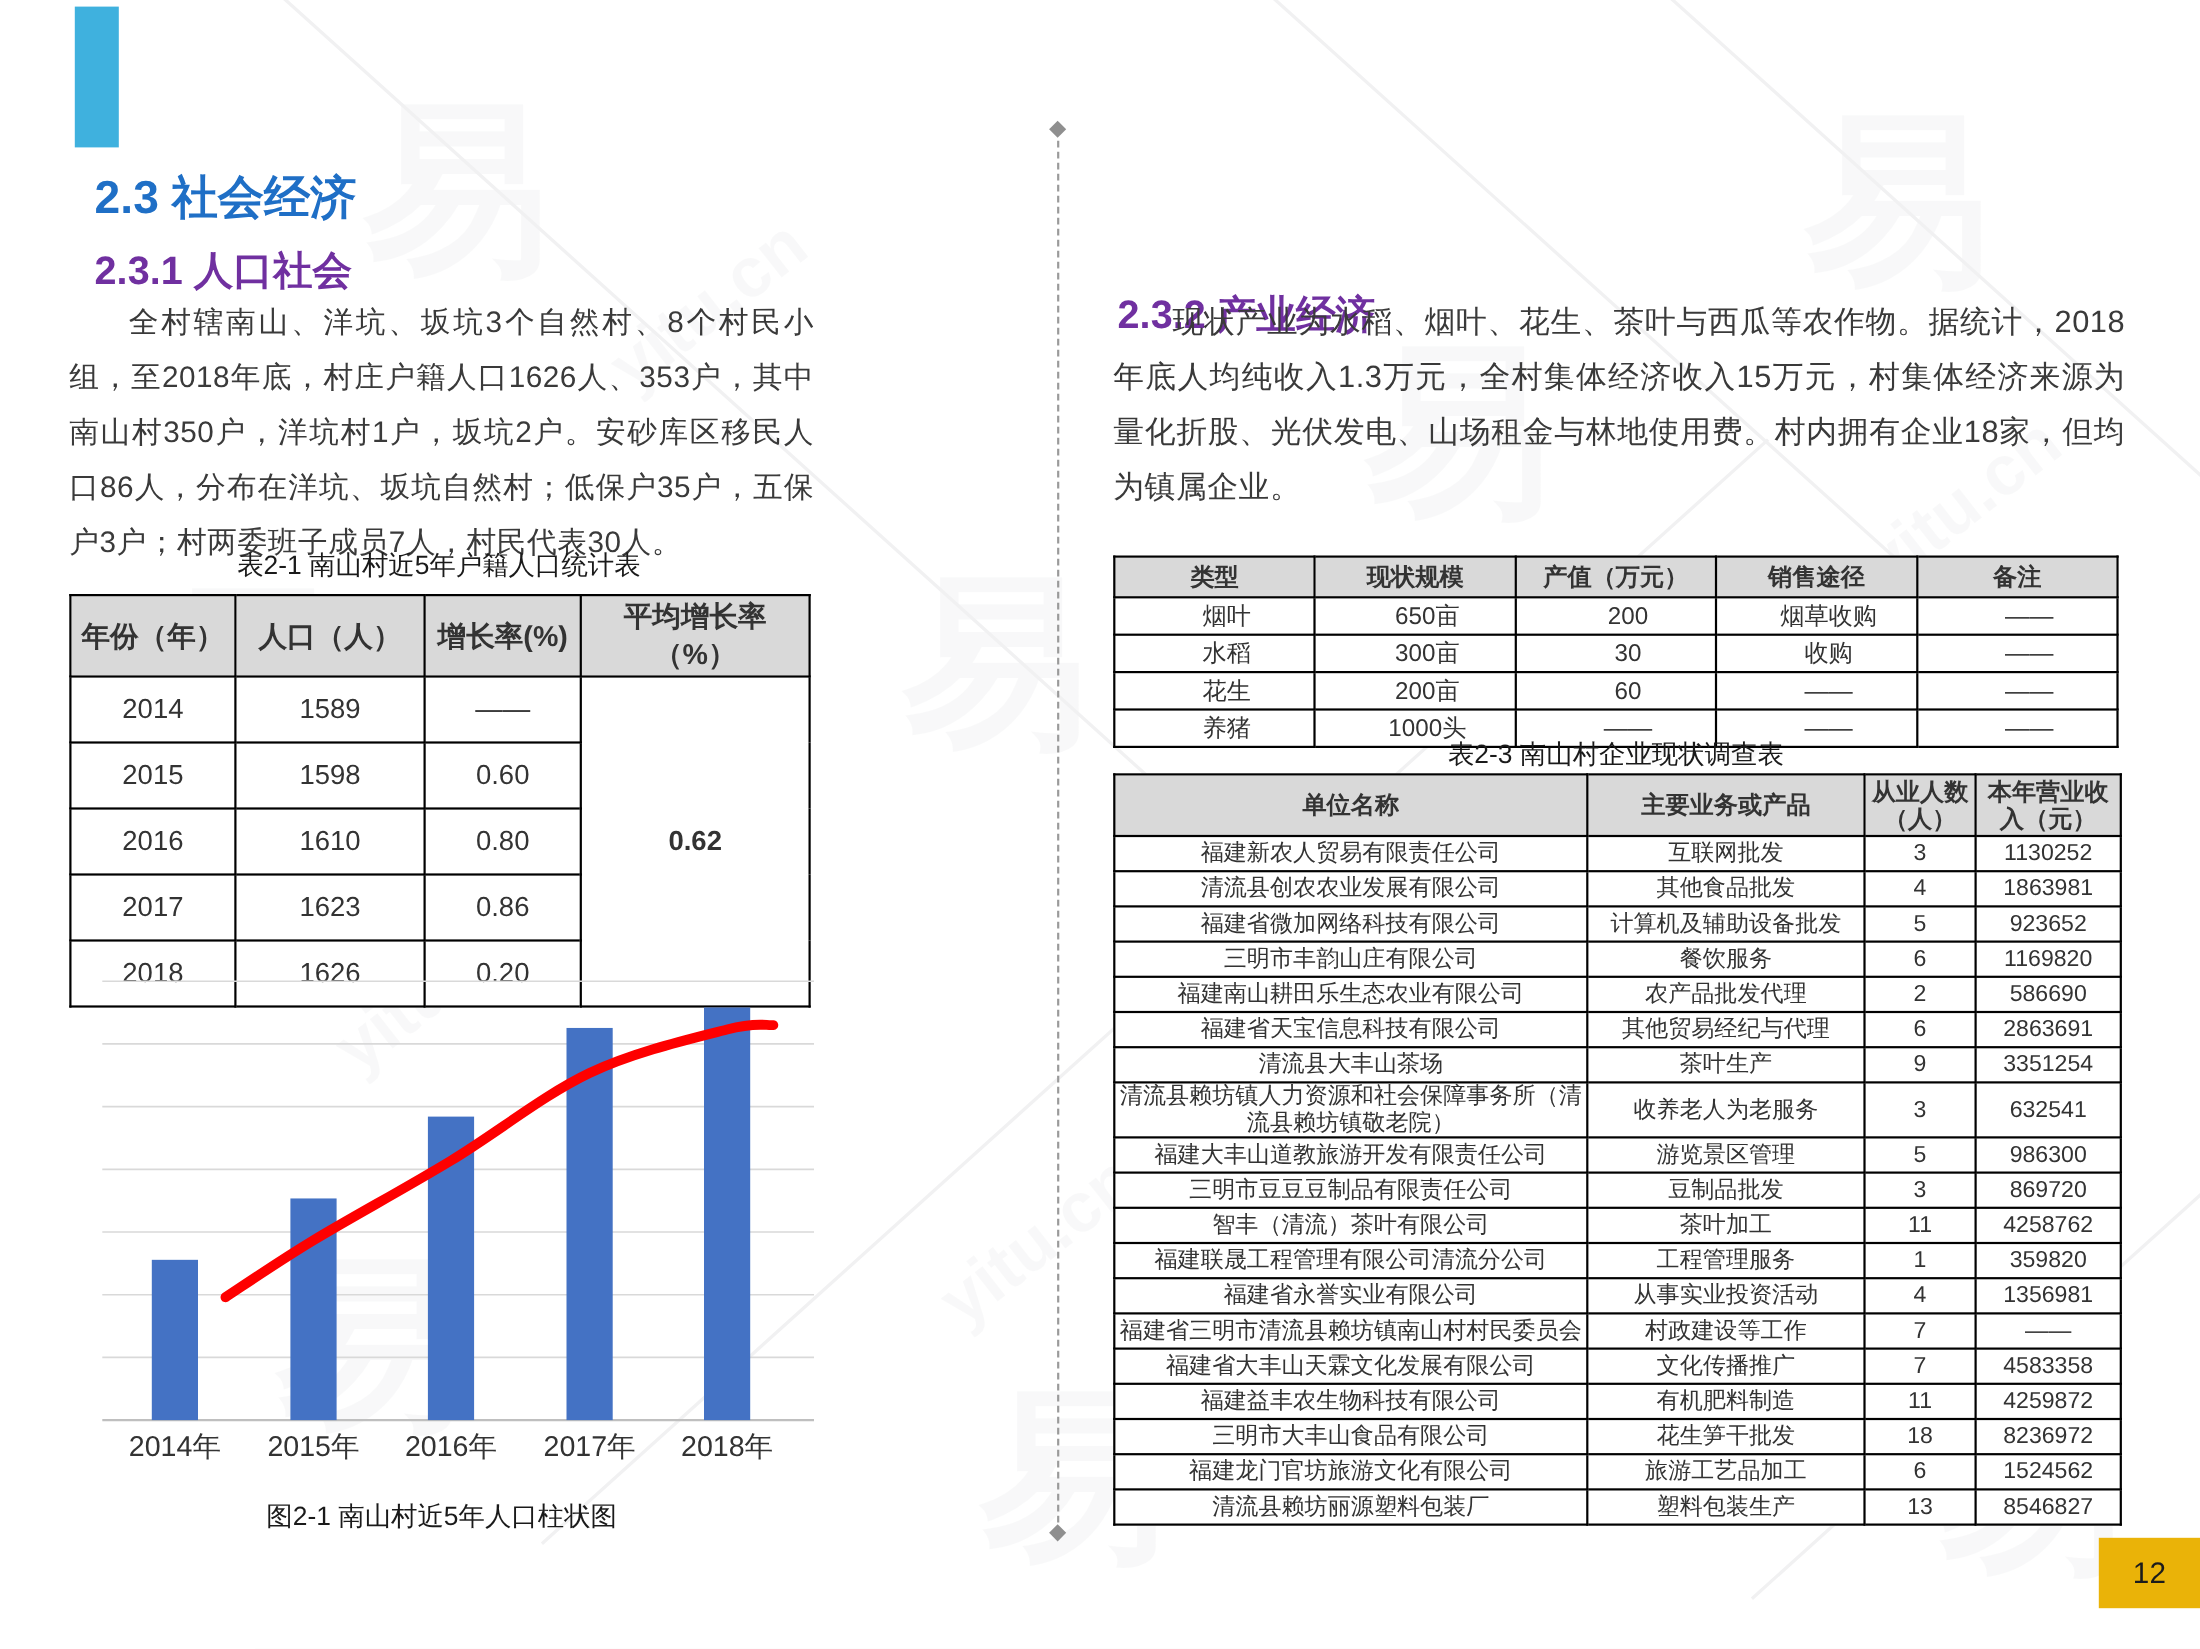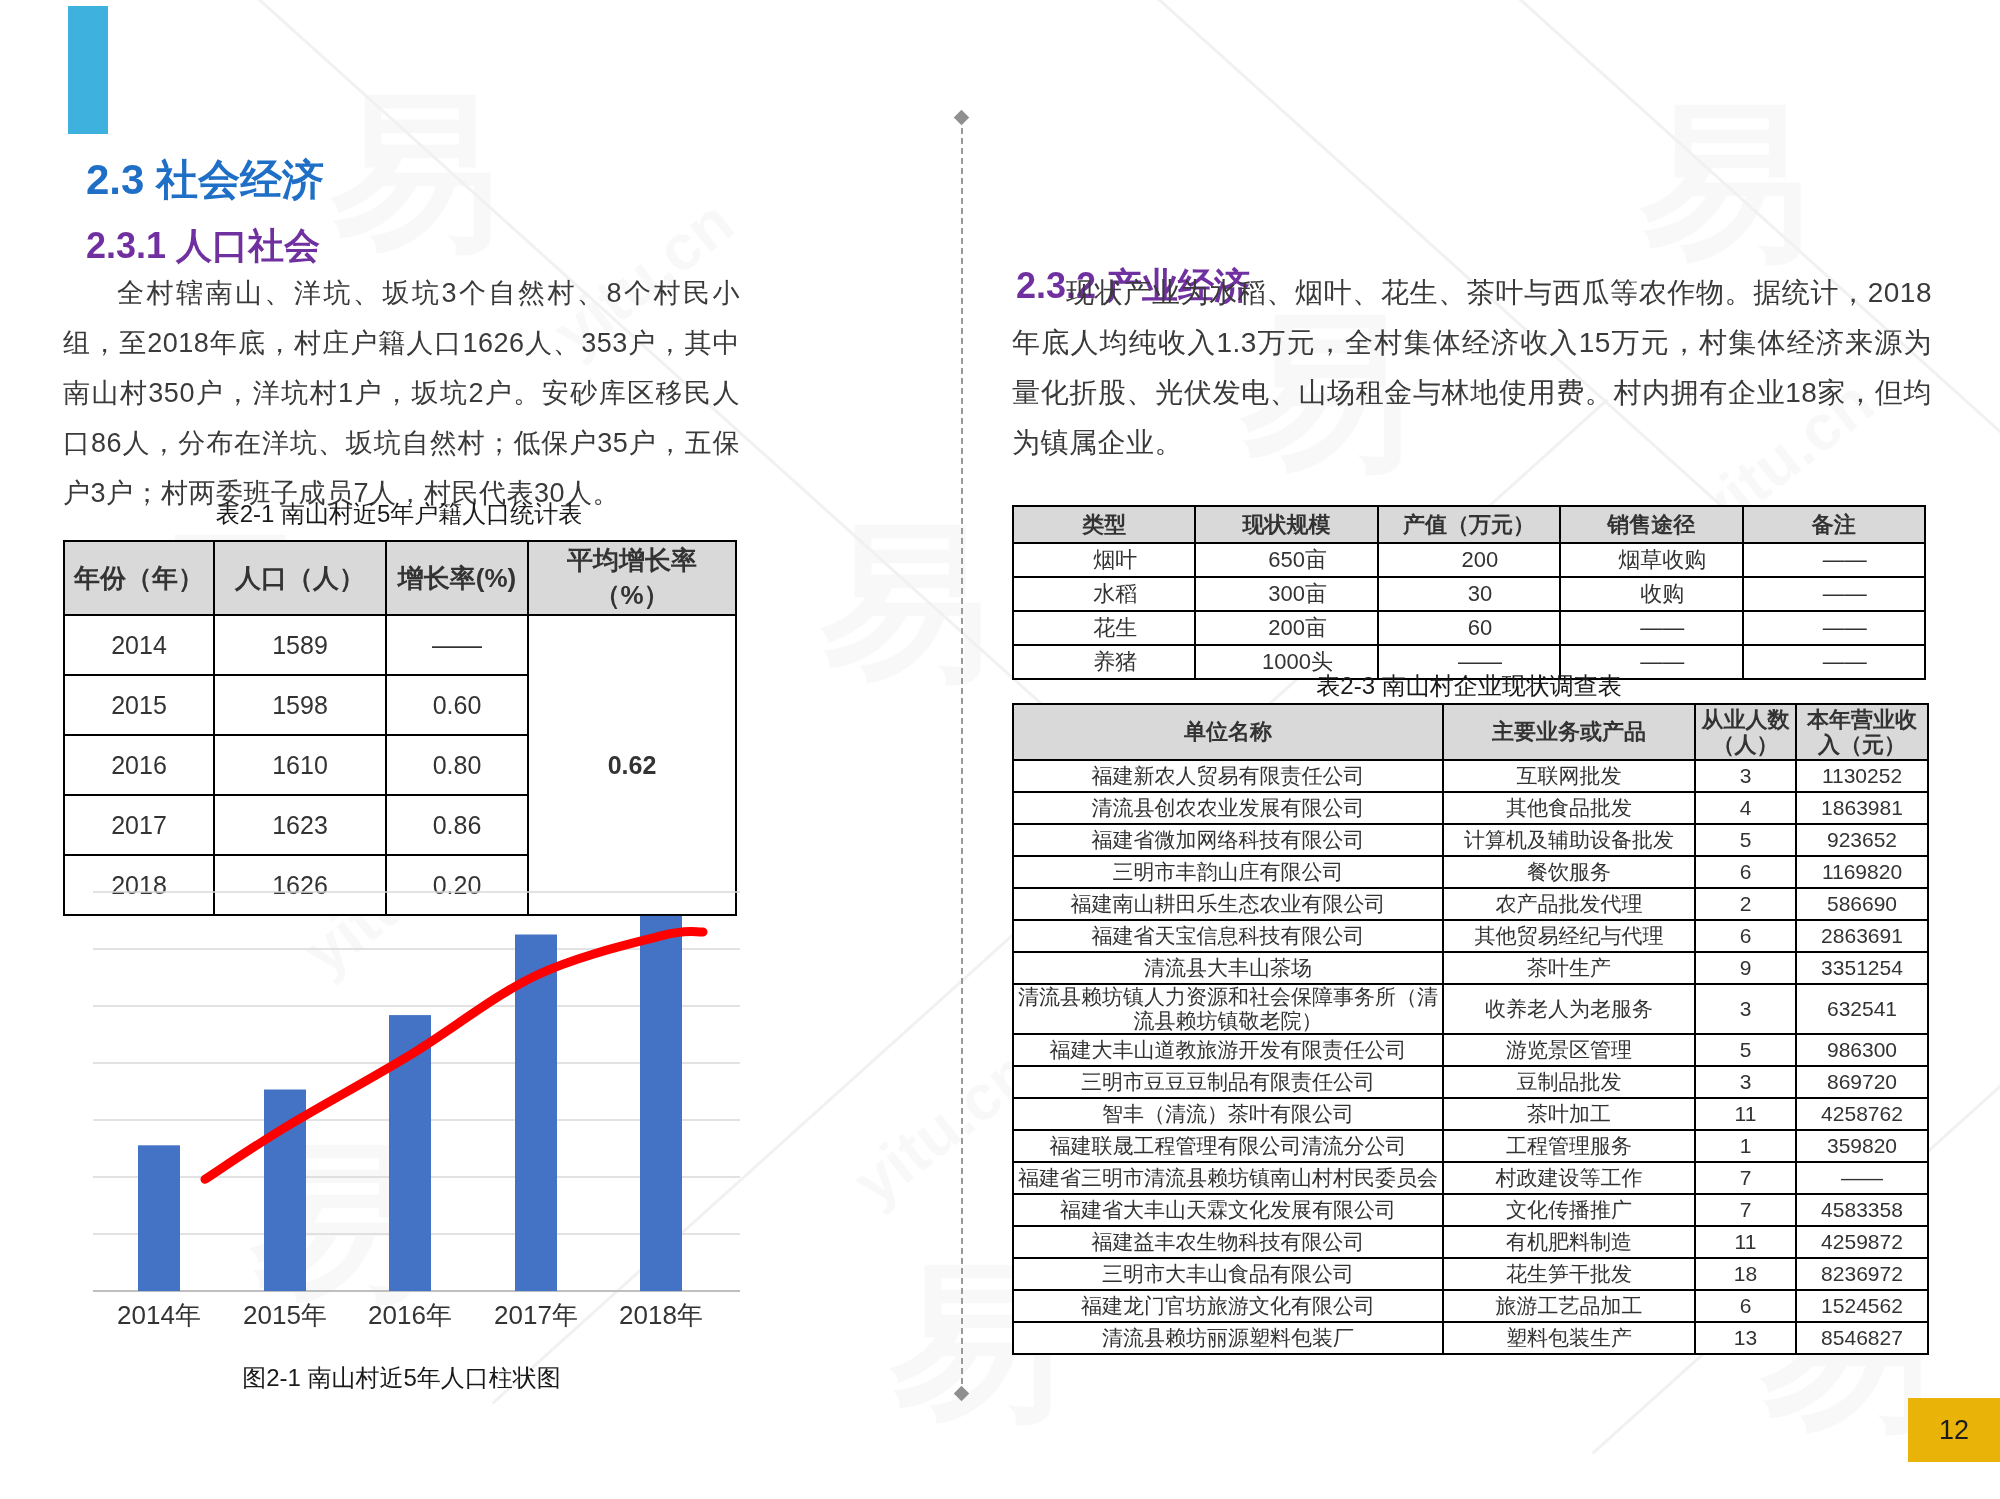--- a/index.html
+++ b/index.html
@@ -303,20 +303,26 @@
           <td>11</td>
           <td>4258762</td>
         </tr>
         <tr>
           <td>福建联晟工程管理有限公司清流分公司</td>
           <td>工程管理服务</td>
           <td>1</td>
           <td>359820</td>
         </tr>
         <tr>
+          <td>福建省永誉实业有限公司</td>
+          <td>从事实业投资活动</td>
+          <td>4</td>
+          <td>1356981</td>
+        </tr>
+        <tr>
           <td>福建省三明市清流县赖坊镇南山村村民委员会</td>
           <td>村政建设等工作</td>
           <td>7</td>
           <td>——</td>
         </tr>
         <tr>
           <td>福建省大丰山天霖文化发展有限公司</td>
           <td>文化传播推广</td>
           <td>7</td>
           <td>4583358</td>

